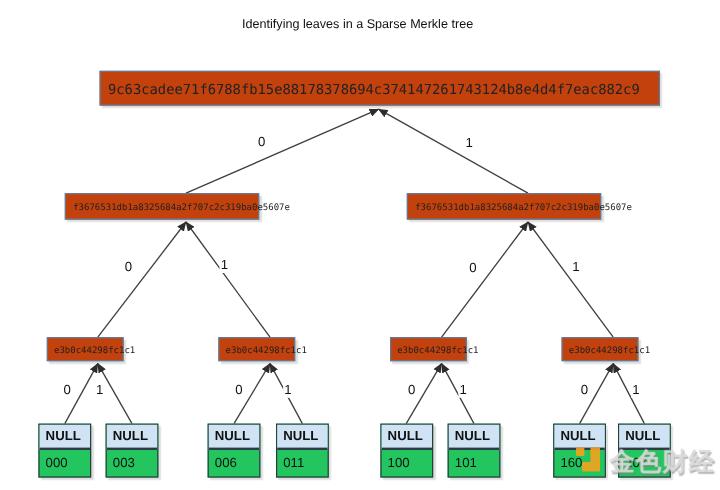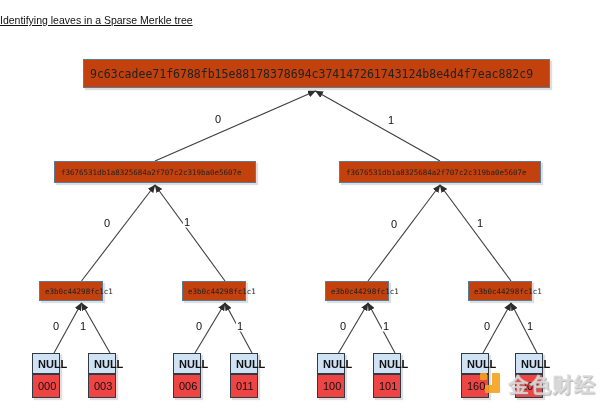--- a/index.html
+++ b/index.html
@@ -1,28 +1,28 @@
 <!DOCTYPE html>
 <html><head>
 <meta charset="utf-8">
 <style>
   html,body{margin:0;padding:0;background:#ffffff;}
   #stage{position:relative;width:600px;height:408px;background:#ffffff;overflow:hidden;
          font-family:"Liberation Sans",sans-serif;}
-  .title{position:absolute;left:0;right:4px;top:14px;text-align:left;font-size:10.5px;color:#111;text-decoration:underline;}
+  .title{position:absolute;left:0;right:4px;top:14px;text-align:center;font-size:10.5px;color:#111;}
   svg.edges{position:absolute;left:0;top:0;width:600px;height:408px;pointer-events:none;}
   .hash-node{position:absolute;background:#c2410c;border:1px solid #5c7b99;box-sizing:border-box;
              display:flex;align-items:center;color:#222;
              font-family:"DejaVu Sans Mono","Liberation Mono",monospace;
              box-shadow:2px 2px 1px rgba(0,0,0,0.13);}
   .root-node{left:83px;top:59px;width:467px;height:29px;font-size:11.5px;padding-left:6px;}
-  .l2-node{top:161px;width:202px;height:22px;font-size:7.5px;padding-left:6px;}
+  .l2-node{top:161px;width:162px;height:22px;font-size:7.5px;padding-left:6px;}
   .l3-node{top:281px;width:64px;height:20px;font-size:7.5px;padding-left:5px;}
-  .leaf{position:absolute;top:353px;width:28px;box-sizing:border-box;border:1.5px solid #303a44;
-        background:#ef4444;box-shadow:2px 2px 1px rgba(0,0,0,0.13);}
+  .leaf{position:absolute;top:353px;width:44px;box-sizing:border-box;border:1.5px solid #303a44;
+        background:#22c55e;box-shadow:2px 2px 1px rgba(0,0,0,0.13);}
   .leaf-header{height:19px;background:#cfe3f5;border-bottom:2px solid #303a44;
                display:flex;align-items:center;padding-left:5px;
                font-size:11px;font-weight:600;color:#111;}
   .leaf-body{height:22px;display:flex;align-items:center;padding-left:5px;
              font-size:11px;color:#111;}
   .edge-label{position:absolute;transform:translate(-50%,-50%);font-size:11px;color:#111;
               background:#fff;padding:0 1px;line-height:1;}
   .watermark{position:absolute;left:478px;top:371px;display:flex;align-items:flex-start;gap:6px;}
   .wm-text{font-size:21px;font-weight:bold;letter-spacing:1px;color:rgba(195,195,195,0.55);
            text-shadow:0 0 1px rgba(255,255,255,0.85),1px 1px 1px rgba(120,120,120,0.6);

